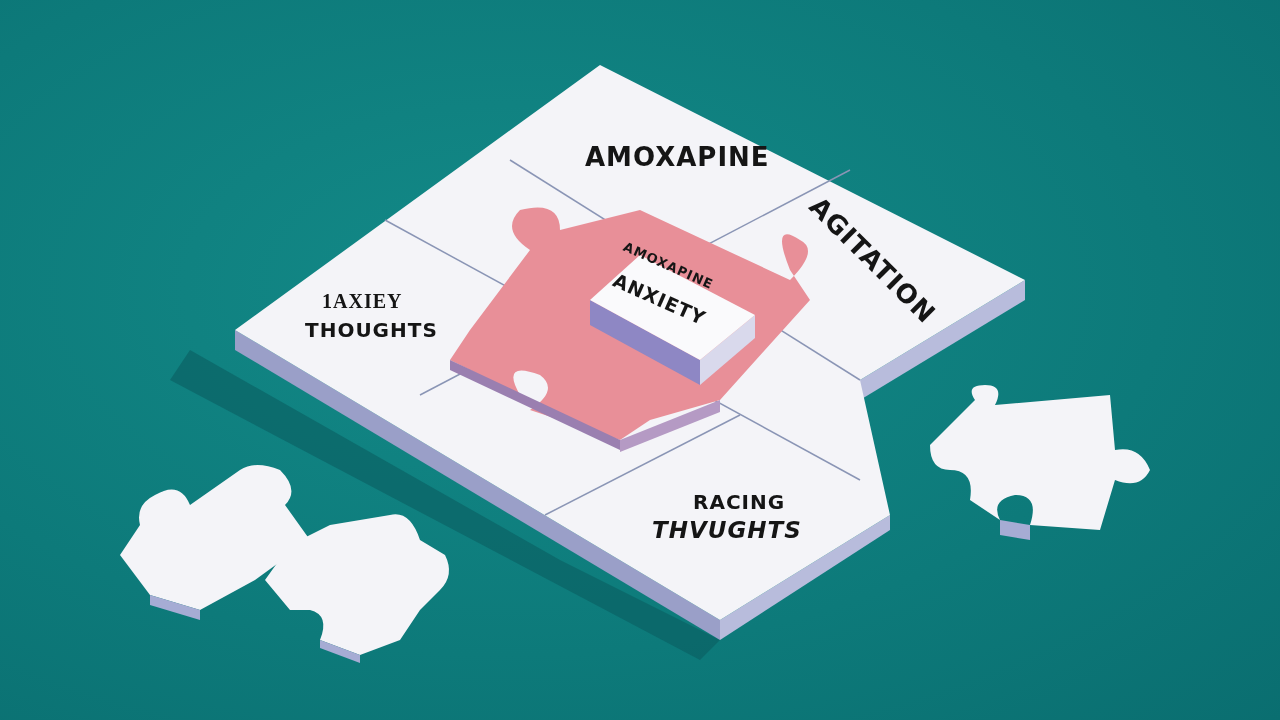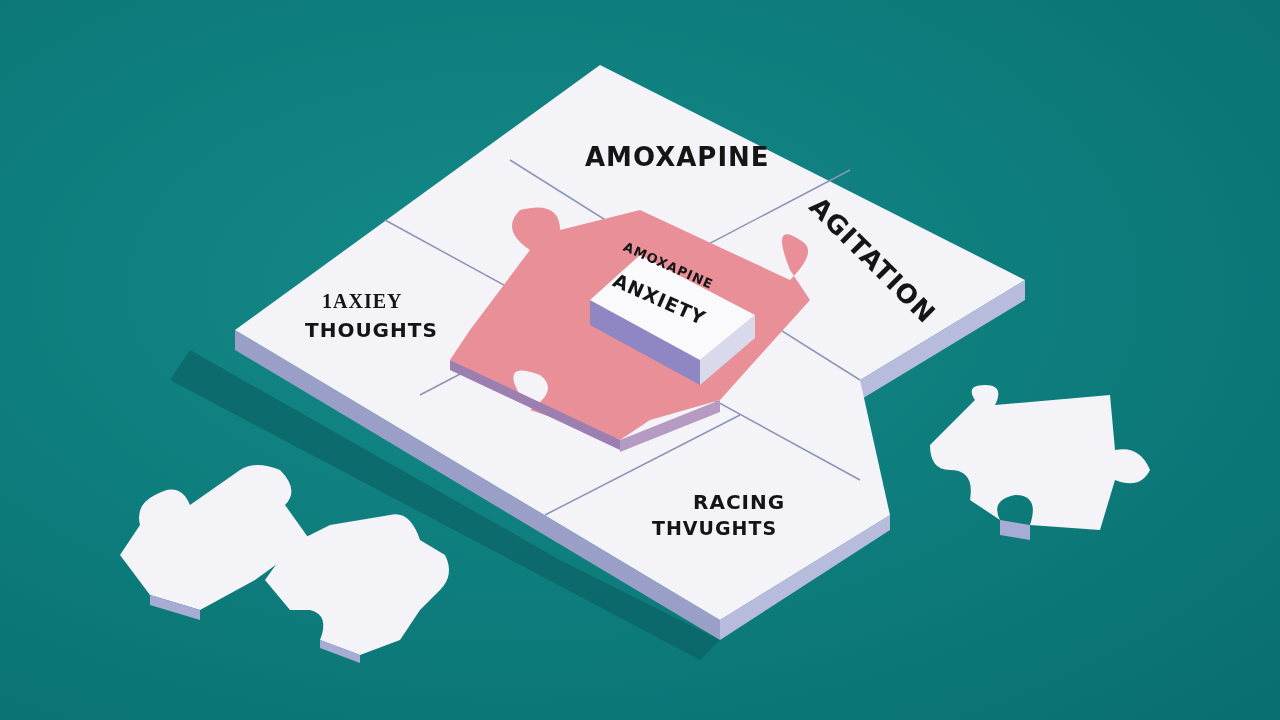--- a/index.html
+++ b/index.html
@@ -54,15 +54,15 @@
     <path d="M265,580 L290,545 L330,525 L390,515 Q410,510 420,540 L445,555 Q455,575 440,590 L420,610 L400,640 L360,655 L320,640 Q330,615 310,610 L290,610 Z" fill="#f4f4f8"></path>
     <polygon points="320,640 360,655 360,663 320,648" fill="#a6acd4"></polygon>
   </g>
 </svg>
 
 <div class="label" style="left:585px;top:142px;font-size:26px;">AMOXAPINE</div>
 <div class="label" style="left:790px;top:245px;font-size:26px;transform:rotate(45deg);">AGITATION</div>
 <div class="label" style="left:322px;top:290px;font-size:20px;font-family:Liberation Serif, serif;">1AXIEY</div>
 <div class="label" style="left:305px;top:318px;font-size:20px;">THOUGHTS</div>
 <div class="label" style="left:693px;top:490px;font-size:20px;">RACING</div>
-<div class="label" style="left:652px;top:517px;font-size:19px;">THVUGHTS</div>
+<div class="label" style="left:652px;top:517px;font-size:23px;font-style:italic;">THVUGHTS</div>
 <div class="label" style="left:620px;top:258px;font-size:13px;transform:rotate(24deg);">AMOXAPINE</div>
 <div class="label" style="left:610px;top:288px;font-size:19px;transform:rotate(24deg);">ANXIETY</div>
 
 </body></html>

